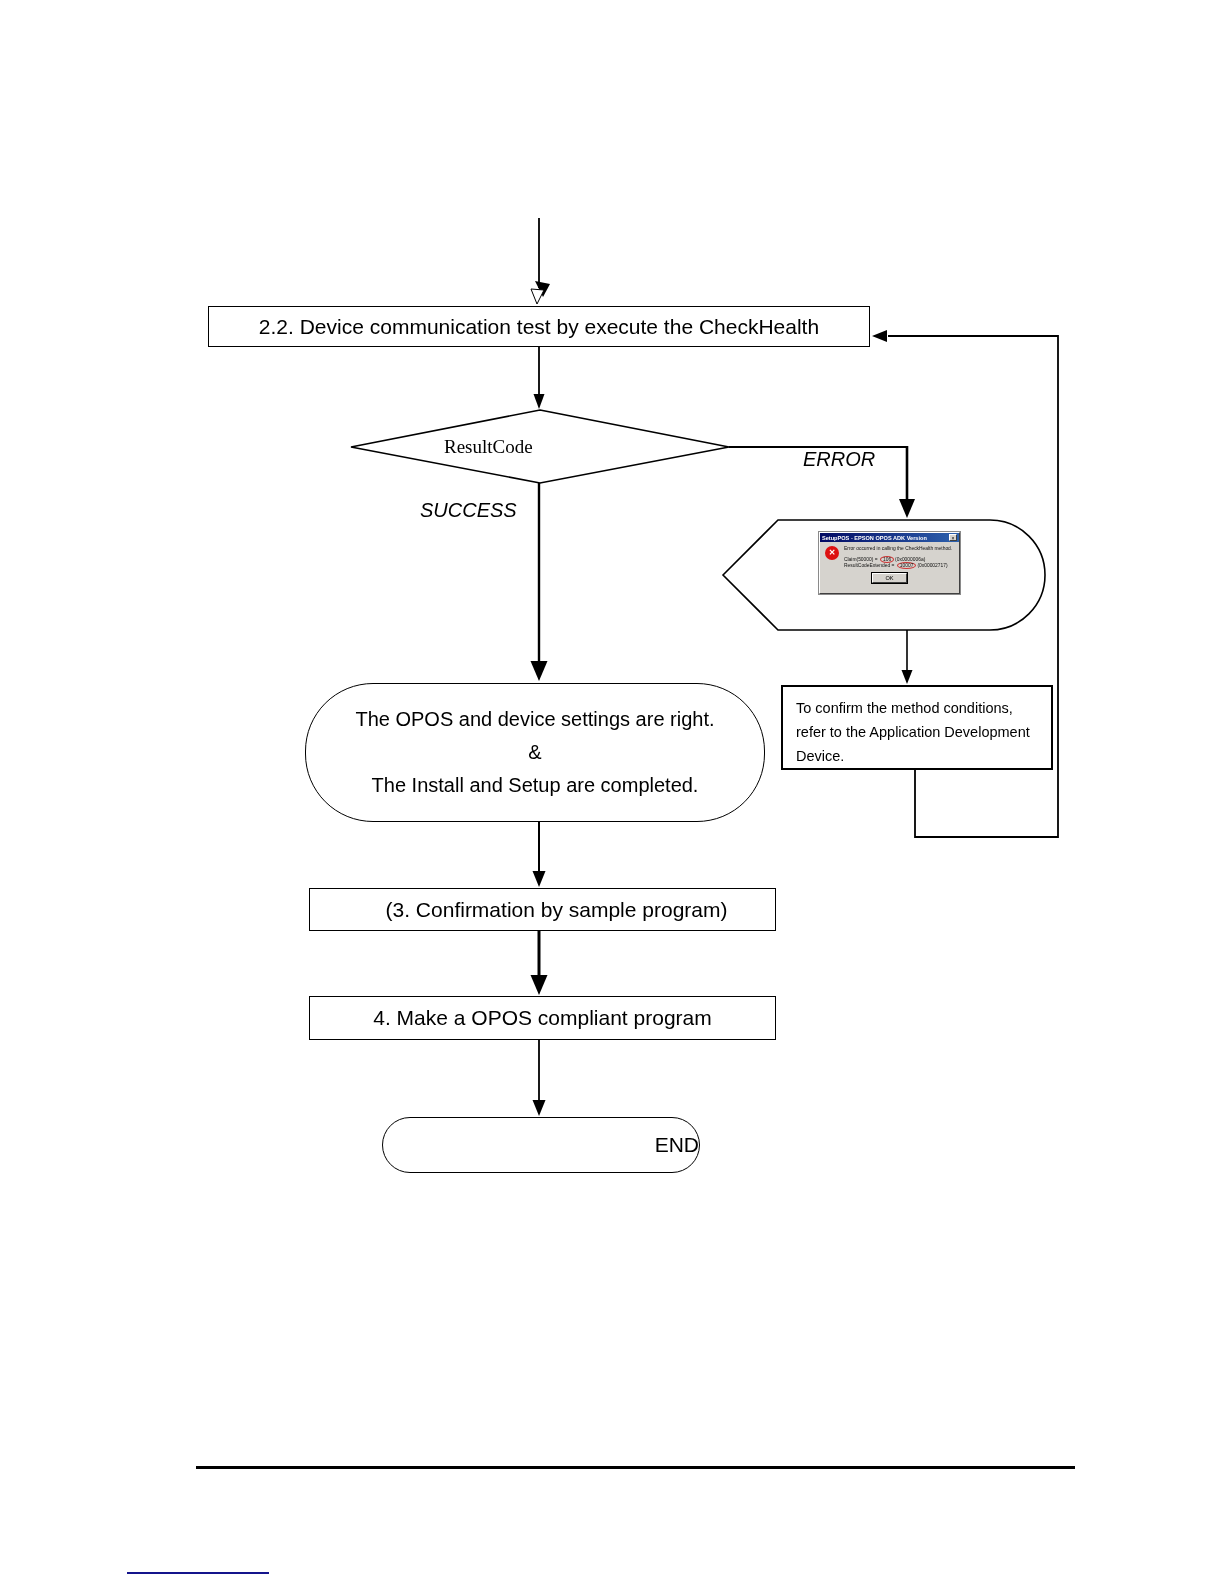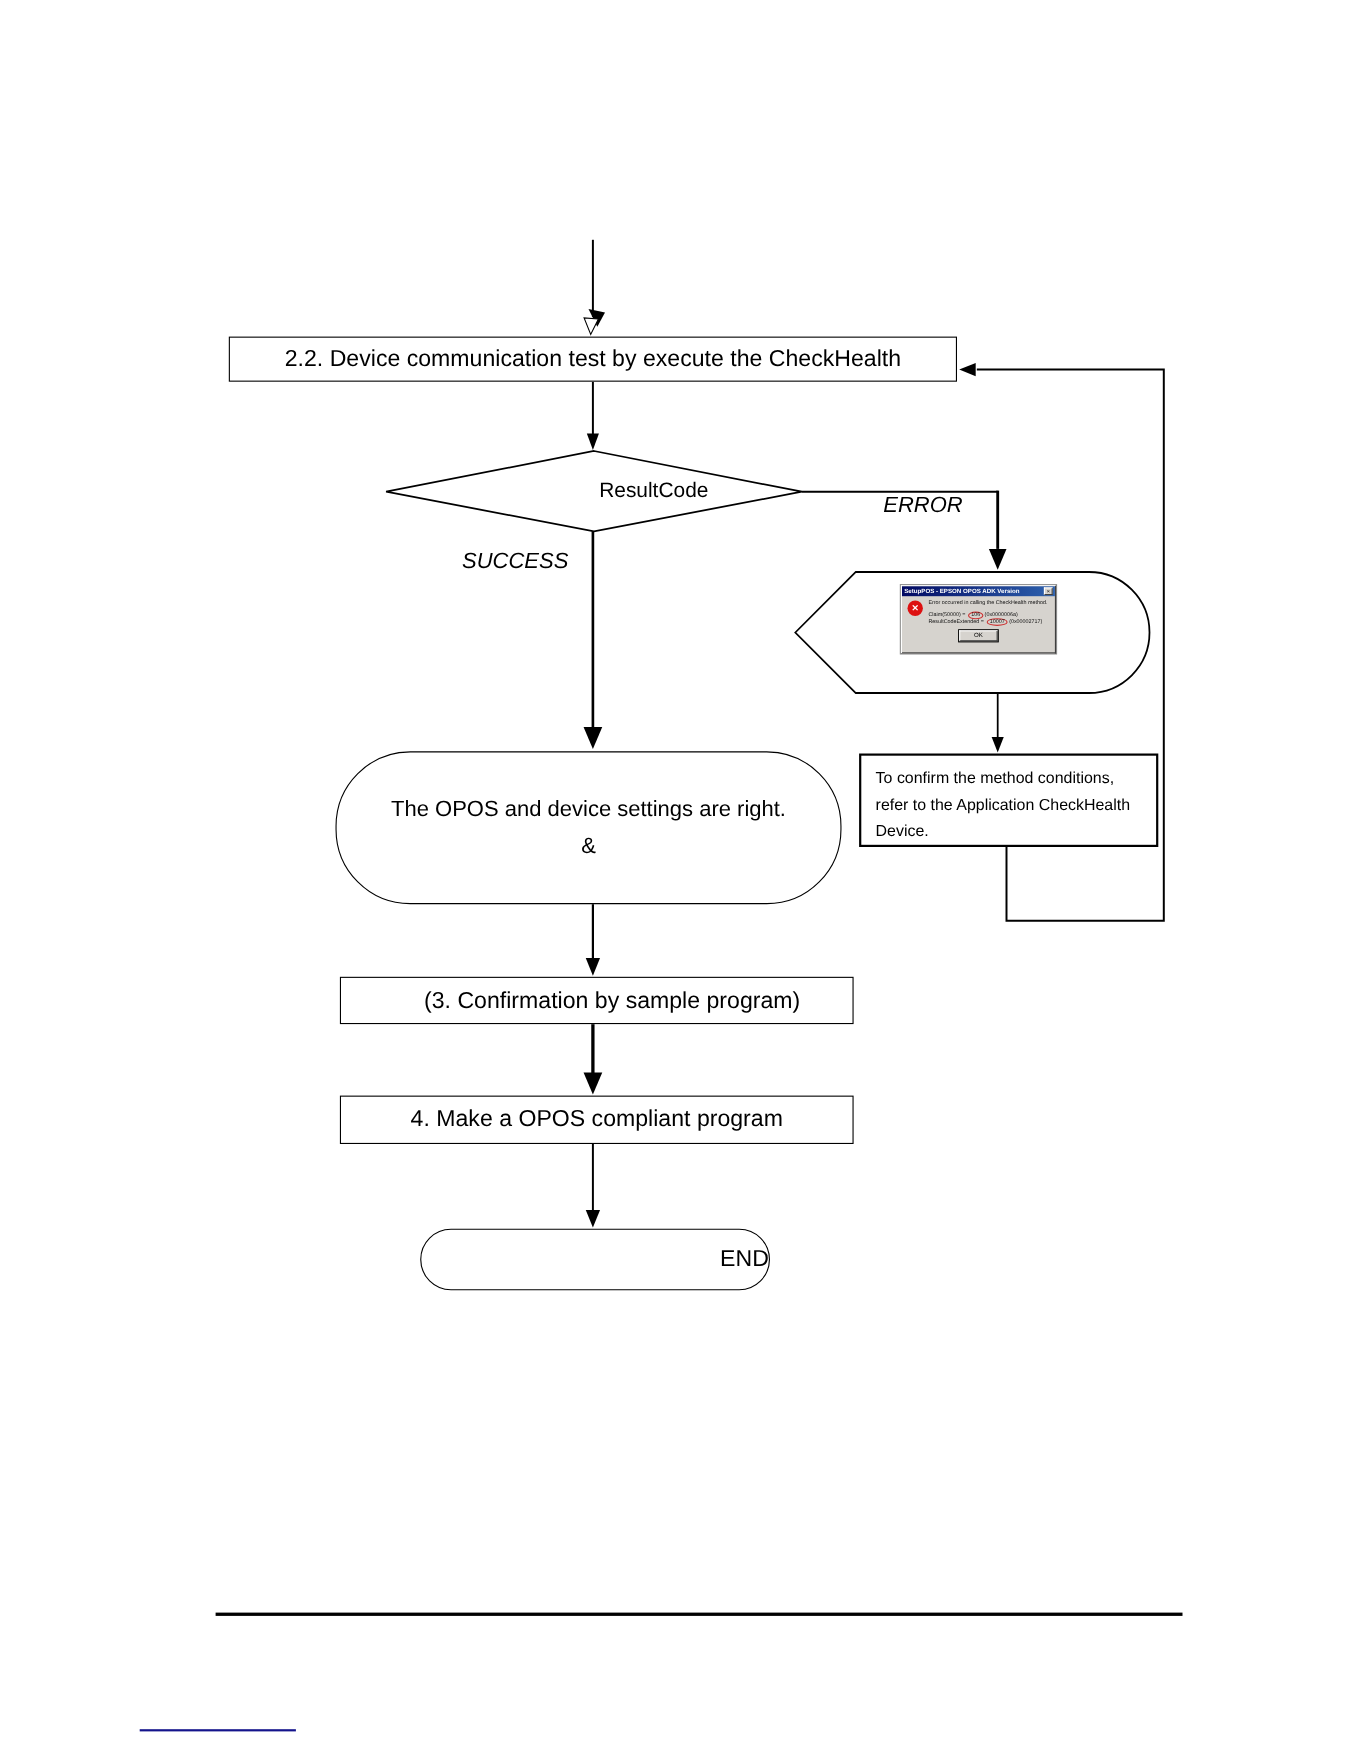--- a/index.html
+++ b/index.html
@@ -13,21 +13,21 @@
     display:flex;align-items:center;justify-content:center;text-align:center;
   }
   .step{font-size:21px;}
   .terminator{border-radius:68px;flex-direction:column;line-height:33px;font-size:20px;}
   .endcap{border-radius:28px;font-size:21px;justify-content:flex-end;}
   .note{
     position:absolute;background:#fff;border:2.2px solid #000;box-sizing:border-box;
     font-size:14.5px;line-height:24px;padding:9px 6px 0 13px;text-align:left;
   }
   .branch-label{position:absolute;font-style:italic;font-size:20px;white-space:nowrap;}
-  .decision-label{position:absolute;font-size:19px;text-align:right;}
+  .decision-label{position:absolute;font-size:19px;text-align:left;font-family:Liberation Serif, serif;}
   
   .dlg{
     position:absolute;left:819px;top:532px;width:141px;height:62px;
     background:#d6d3ce;box-sizing:border-box;
     border-top:1px solid #fff;border-left:1px solid #fff;
     border-right:1px solid #404040;border-bottom:1px solid #404040;
     box-shadow:0 0 0 1px #8a8a8a;
   }
   .dlg-titlebar{
     height:9px;display:flex;align-items:center;padding:0 2px;
@@ -139,28 +139,29 @@
         <div class="dlg-code"><span>Claim(50000) = </span><span class="ring">106</span><span>(0x0000006a)</span></div>
         <div class="dlg-code"><span>ResultCodeExtended = </span><span class="ring">10007</span><span>(0x00002717)</span></div>
       </div>
     </div>
     <div class="dlg-ok">OK</div>
   </div>
 
   <div class="note" style="left:781px;top:685px;width:272px;height:85px;">
     <div>
       <div>To confirm the method conditions,</div>
-      <div>refer to the Application CheckHealth</div>
+      <div>refer to the Application Development</div>
       <div>Device.</div>
     </div>
   </div>
 
   <div class="node terminator" style="left:305px;top:683px;width:460px;height:139px;">
     <div>The OPOS and device settings are right.</div>
     <div>&amp;</div>
+    <div>The Install and Setup are completed.</div>
   </div>
 
   <div class="node step" style="left:309px;top:888px;width:467px;height:43px;padding-left:28px;">
     <span>(3. Confirmation by sample program)</span>
   </div>
 
   <div class="node step" style="left:309px;top:996px;width:467px;height:44px;">
     <span>4. Make a OPOS compliant program</span>
   </div>
 

